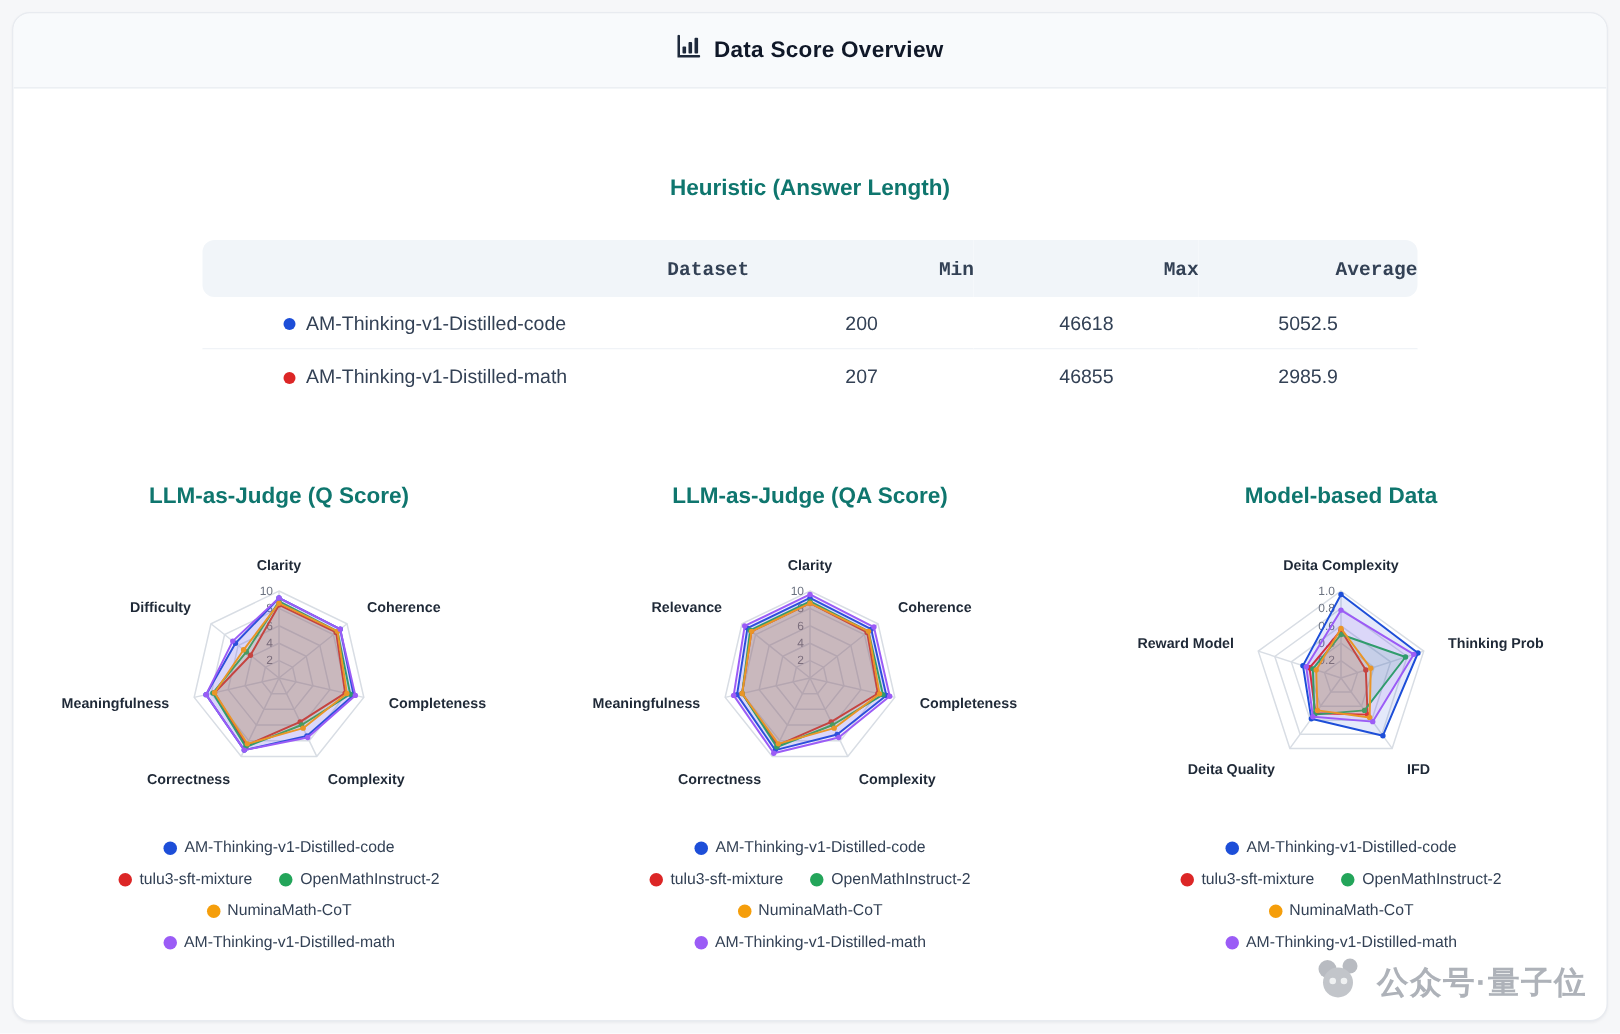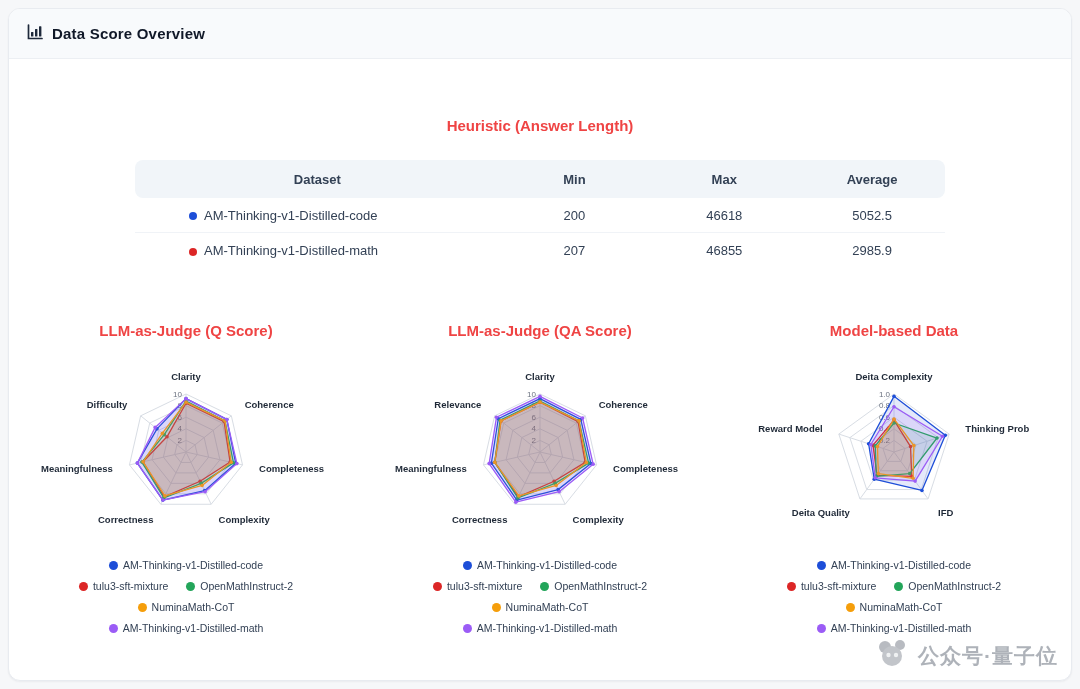--- a/index.html
+++ b/index.html
@@ -10,32 +10,32 @@
     position:relative;
     overflow:hidden;
   }
   .card{
     position:absolute;left:8px;top:8px;right:8px;bottom:8px;
     background:#ffffff;border:1px solid #e8ebf0;border-radius:12px;
     overflow:hidden;box-shadow:0 1px 2px rgba(16,24,40,.05);
   }
   .card-header{
     height:50px;display:flex;align-items:center;gap:9px;
-    padding:0 18px;background:#f8fafc;border-bottom:1px solid #eceff3;
+    padding:0 18px;background:#f8fafc;border-bottom:1px solid #eceff3;justify-content:center;
   }
   .htitle{font-size:15px;font-weight:bold;color:#101828;letter-spacing:.2px}
   .card-body{position:relative;height:calc(100% - 50px)}
-  .section-title{color:#ef4444;font-size:15px;font-weight:bold;text-align:center}
+  .section-title{color:#0f766e;font-size:15px;font-weight:bold;text-align:center}
   .heuristic-title{padding-top:58px}
   .table-wrap{width:810px;margin:26px auto 0}
   table.stats{
     width:100%;border-collapse:separate;border-spacing:0;font-size:13px;color:#334155;
   }
   table.stats thead th{
-    background:#f1f5f9;font-weight:bold;color:#334155;height:38px;text-align:center;
+    background:#f1f5f9;font-weight:bold;color:#334155;height:38px;text-align:right;font-family:Liberation Mono, monospace;
   }
   table.stats thead th:first-child{border-radius:8px 0 0 8px}
   table.stats thead th:last-child{border-radius:0 8px 8px 0}
   table.stats td{height:35px;text-align:center;border-bottom:1px solid #f0f3f7;background:#fff}
   table.stats td.ds{text-align:left;padding-left:54px}
   table.stats tbody tr:last-child td{border-bottom:none}
   .dot{display:inline-block;width:8px;height:8px;border-radius:50%;margin-right:7px;vertical-align:middle}
   .charts-row{display:flex;margin-top:54px}
   .chart-col{flex:1;display:flex;flex-direction:column;align-items:center}
   .chart-col .section-title{margin-bottom:16px}

